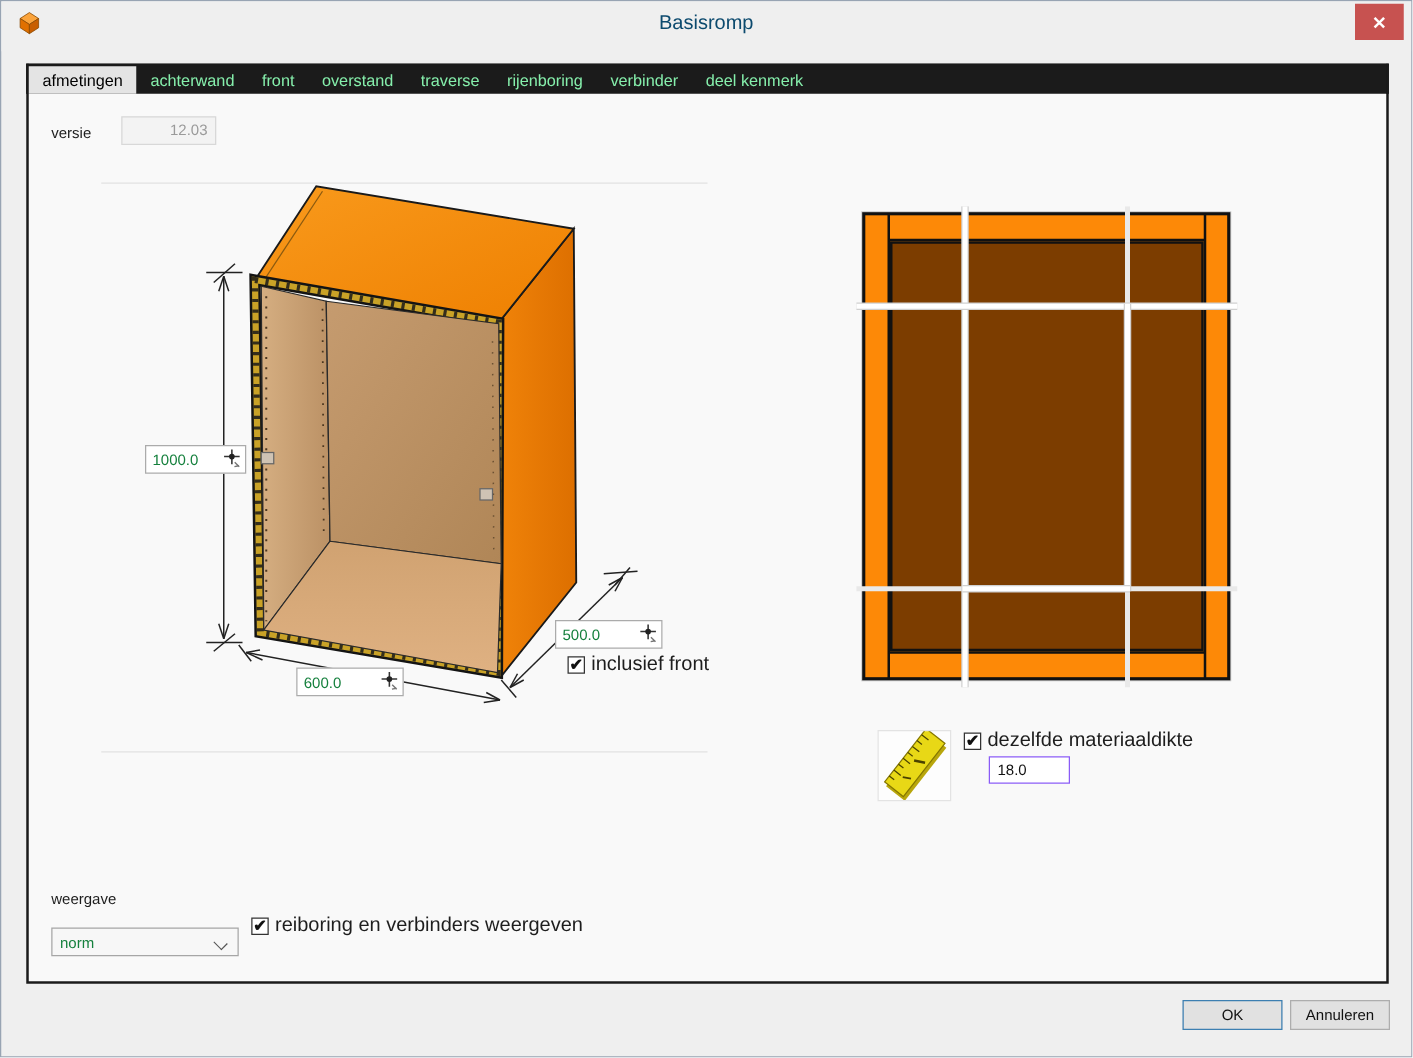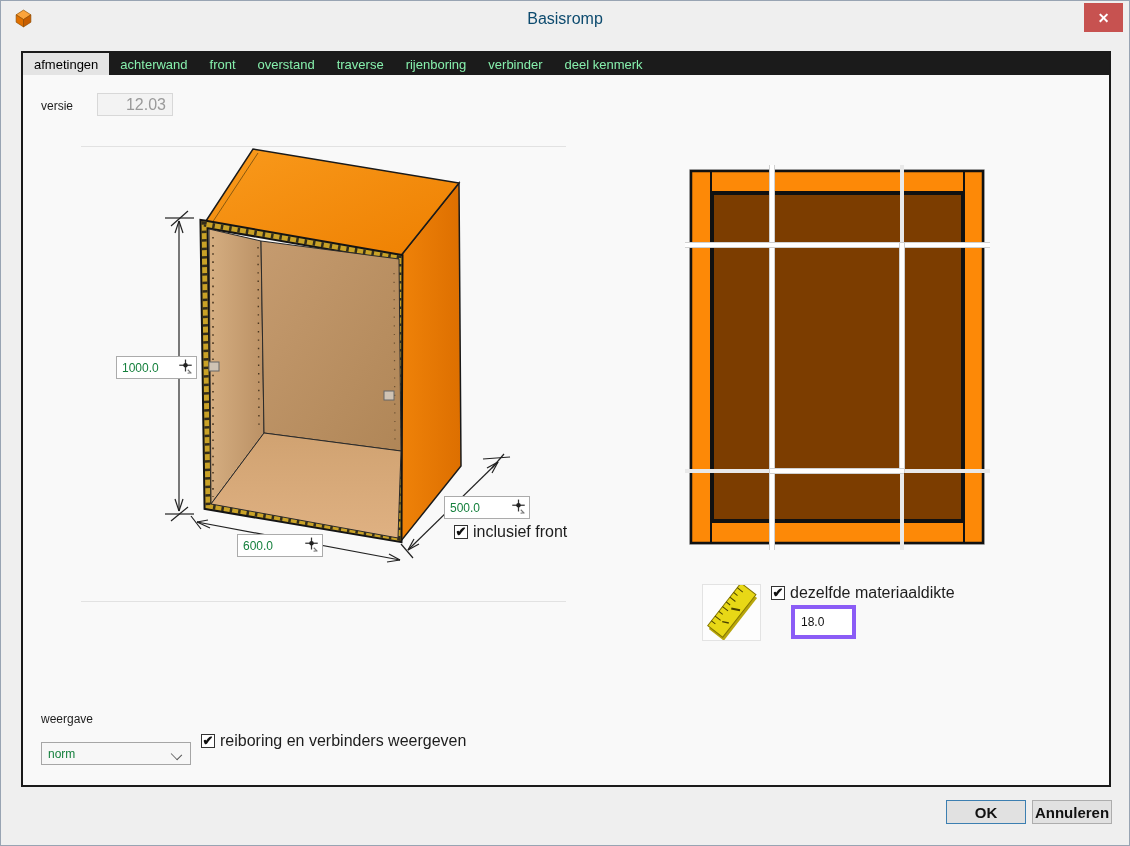--- a/index.html
+++ b/index.html
@@ -11,40 +11,40 @@
   #close-btn{left:1083px;top:2px;width:39px;height:29px;background:#C75250;color:#fff;
              display:flex;align-items:center;justify-content:center;font-size:14px;font-weight:bold;cursor:pointer;}
   
   #panel{left:20px;top:50px;width:1090px;height:736px;background:#F9F9F9;border:2px solid #1a1a1a;box-sizing:border-box;}
   #tabbar{left:20px;top:50px;width:1090px;height:24px;background:#1B1B1B;display:flex;align-items:stretch;box-sizing:border-box;border:2px solid #1a1a1a;border-bottom:none;}
   .tab{color:#86efac;font-size:13px;display:flex;align-items:center;padding:0 11px;cursor:pointer;white-space:nowrap;}
   .tab.active{background:#E4E4E4;color:#000000;}
   
   .lbl{font-size:12px;color:#1d1d1d;}
   #versie-field{left:96px;top:92px;width:76px;height:23px;background:#F3F3F3;border:1px solid #D8D8D8;box-sizing:border-box;
-                font-size:16px;color:#9a9a9a;text-align:right;line-height:21px;padding-right:6px;}
+                font-size:12px;color:#9a9a9a;text-align:right;line-height:21px;padding-right:6px;}
   .sep{height:1px;background:#E2E2E2;}
   
   .dim-box{display:flex;align-items:center;background:#fff;border:1px solid #ABABAB;box-sizing:border-box;height:23px;}
   .dim-box input{border:none;outline:none;flex:1;min-width:0;font-family:"Liberation Sans",sans-serif;font-size:12px;color:#15803d;padding:0 0 0 5px;background:transparent;}
   .pick{width:17px;height:17px;flex:0 0 17px;margin-right:2px;cursor:pointer;}
   
   .cb-row{display:flex;align-items:center;gap:5px;}
   .cb{width:14px;height:14px;background:#fff;border:1px solid #333;box-sizing:border-box;display:flex;align-items:center;justify-content:center;cursor:pointer;}
   .cb .mark{font-size:13px;font-weight:bold;color:#111;line-height:1;margin-top:-2px;}
   .cb-label{font-size:16px;color:#1d1d1d;}
   
   #weergave-select{left:40px;top:729px;width:150px;height:23px;background:#F7F7F7;border:1px solid #A6A6A6;box-sizing:border-box;
                    display:flex;align-items:center;font-size:12px;color:#15803d;padding-left:6px;cursor:pointer;margin-top:12px;}
   #weergave-select .chev{position:absolute;right:9px;top:7px;width:8px;height:8px;border-right:1.5px solid #555;border-bottom:1.5px solid #555;transform:rotate(45deg) scale(1,.8);}
   
-  #thickness-input{left:790px;top:604px;width:65px;height:34px;border:4px solid #8b5cf6;box-sizing:border-box;background:#fff;
+  #thickness-input{left:790px;top:604px;width:65px;height:22px;border:1px solid #8b5cf6;box-sizing:border-box;background:#fff;
                    font-family:"Liberation Sans",sans-serif;font-size:12px;color:#111;padding:0 0 0 6px;outline:none;}
   
-  .btn{height:24px;box-sizing:border-box;background:#E1E1E1;font-size:15px;color:#111;display:flex;align-items:center;justify-content:center;cursor:pointer;font-weight:bold;}
+  .btn{height:24px;box-sizing:border-box;background:#E1E1E1;font-size:12px;color:#111;display:flex;align-items:center;justify-content:center;cursor:pointer;}
   #ok-btn{left:945px;top:799px;width:80px;border:1px solid #3C7FB1;}
   #cancel-btn{left:1031px;top:799px;width:80px;border:1px solid #ADADAD;}
   #ruler-box{left:701px;top:583px;width:57px;height:55px;border:1px solid #E3E3E3;background:#FDFDFD;}
 </style>
 </head>
 <body>
 
 <div id="stage">
 
   <div class="abs" id="titlebar">

